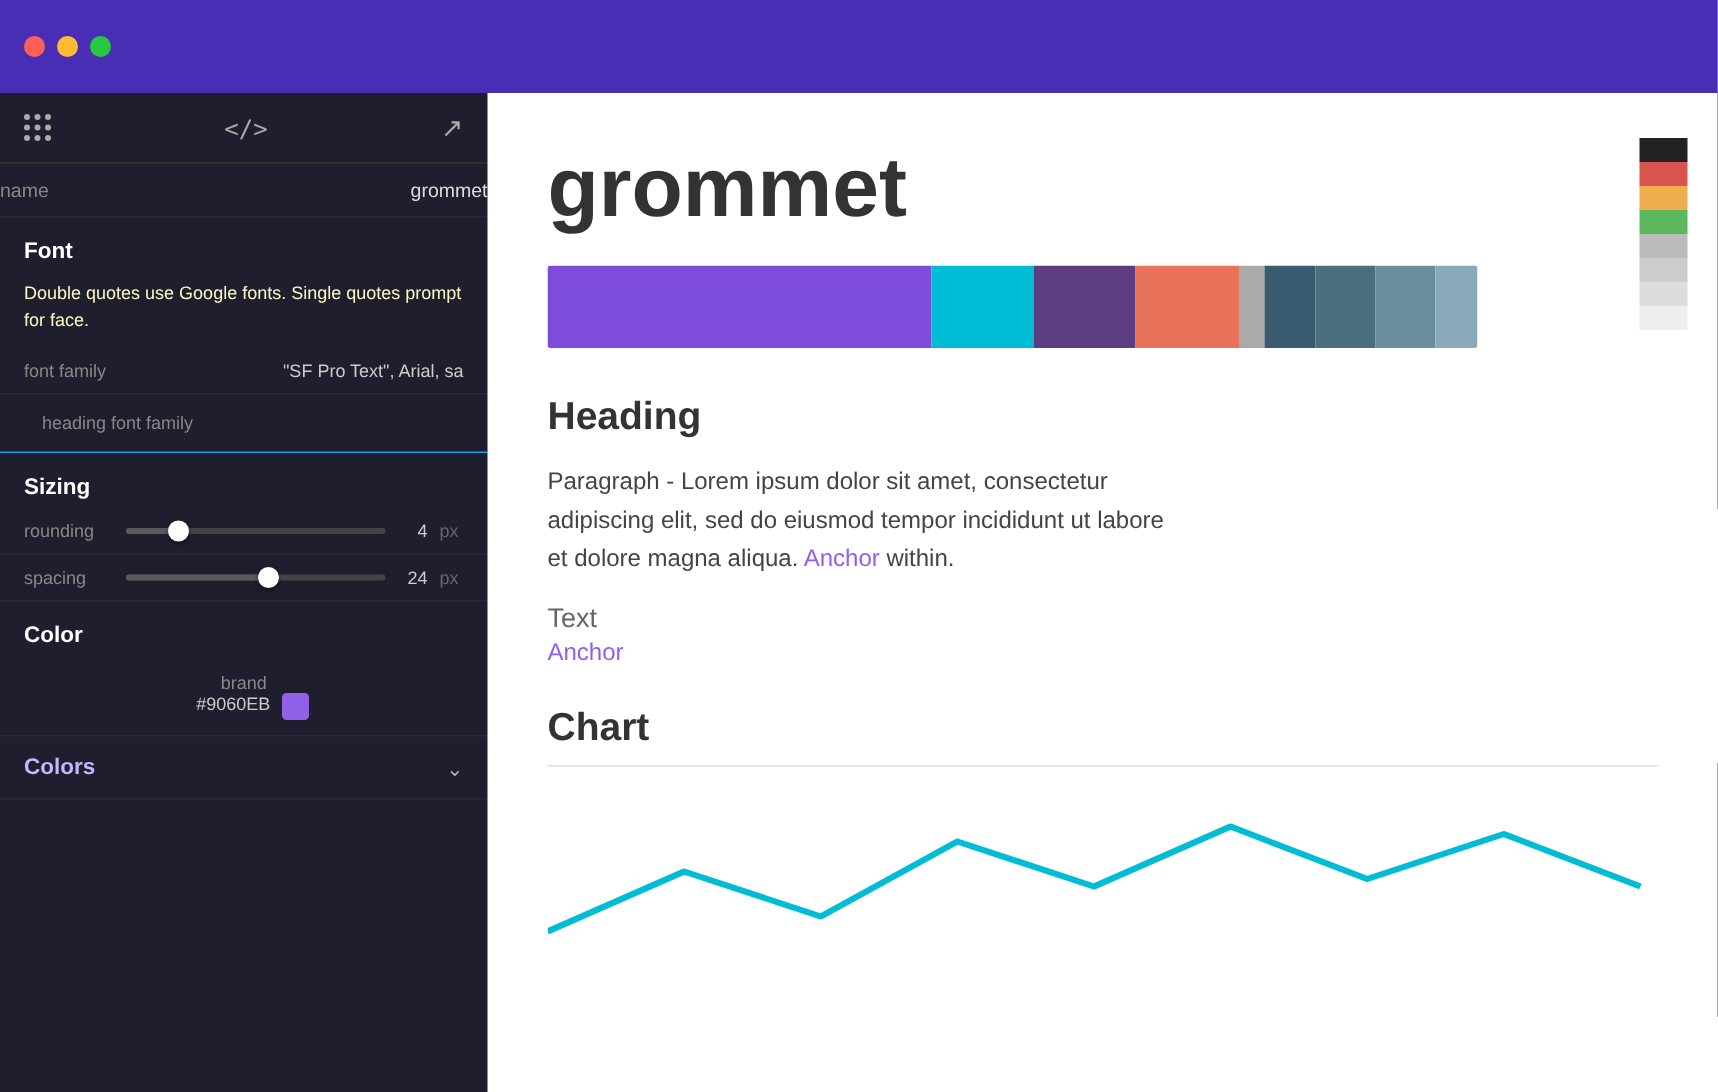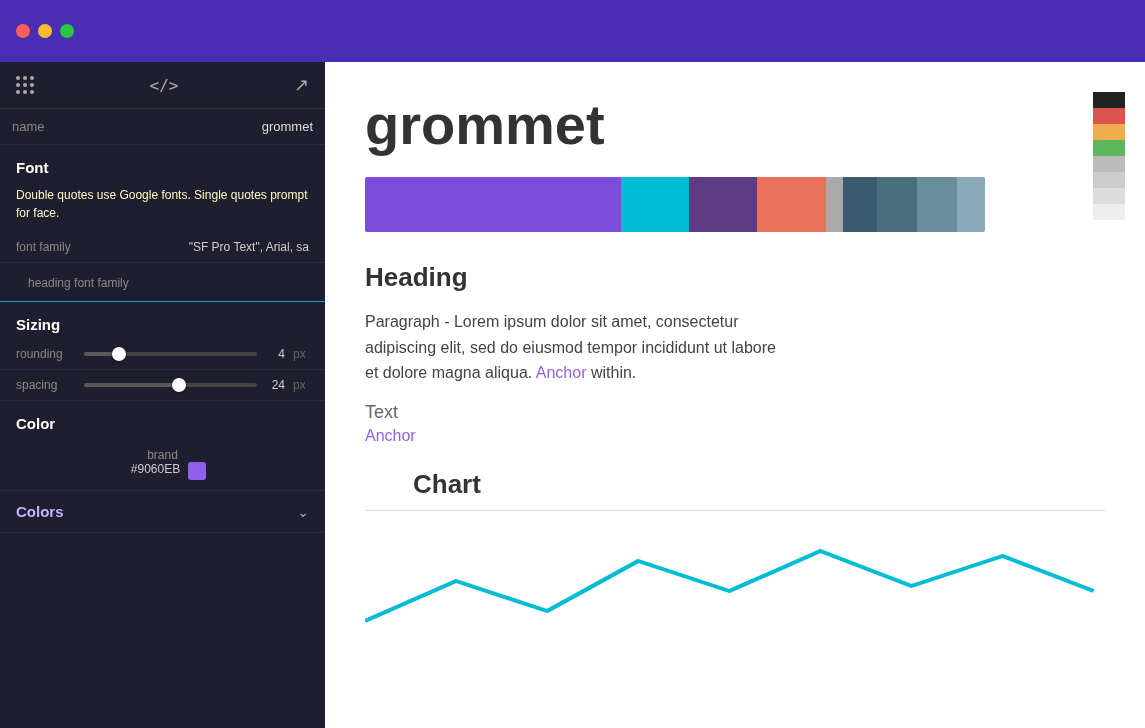--- a/index.html
+++ b/index.html
@@ -40,21 +40,21 @@
       padding: 12px 16px;
       border-bottom: 1px solid #333;
     }
     .sidebar-toolbar-left { display: flex; align-items: center; gap: 4px; }
     .toolbar-icon { color: #aaa; font-size: 18px; cursor: pointer; }
 
     .sidebar-field {
       display: flex;
       align-items: center;
       justify-content: space-between;
-      padding: 10px 12px;
+      padding: 10px 0;
       border-bottom: 1px solid #2a2a3e;
     }
     .sidebar-field-label { color: #888; font-size: 13px; }
     .sidebar-field-value { color: #ddd; font-size: 13px; }
 
     .sidebar-section-header {
       padding: 14px 16px 6px 16px;
       color: #fff;
       font-size: 15px;
       font-weight: 600;
@@ -190,21 +190,20 @@
       font-size: 16px;
       color: #9060eb;
       margin-bottom: 24px;
     }
 
     .chart-section-heading {
       font-size: 26px;
       font-weight: 700;
       color: #333;
       margin-bottom: 10px;
-      margin-left: 48px;
     }
     .chart-divider {
       border: none;
       border-top: 1px solid #ddd;
       margin-bottom: 20px;
     }
 
     .chart-area {
       height: 120px;
       position: relative;

